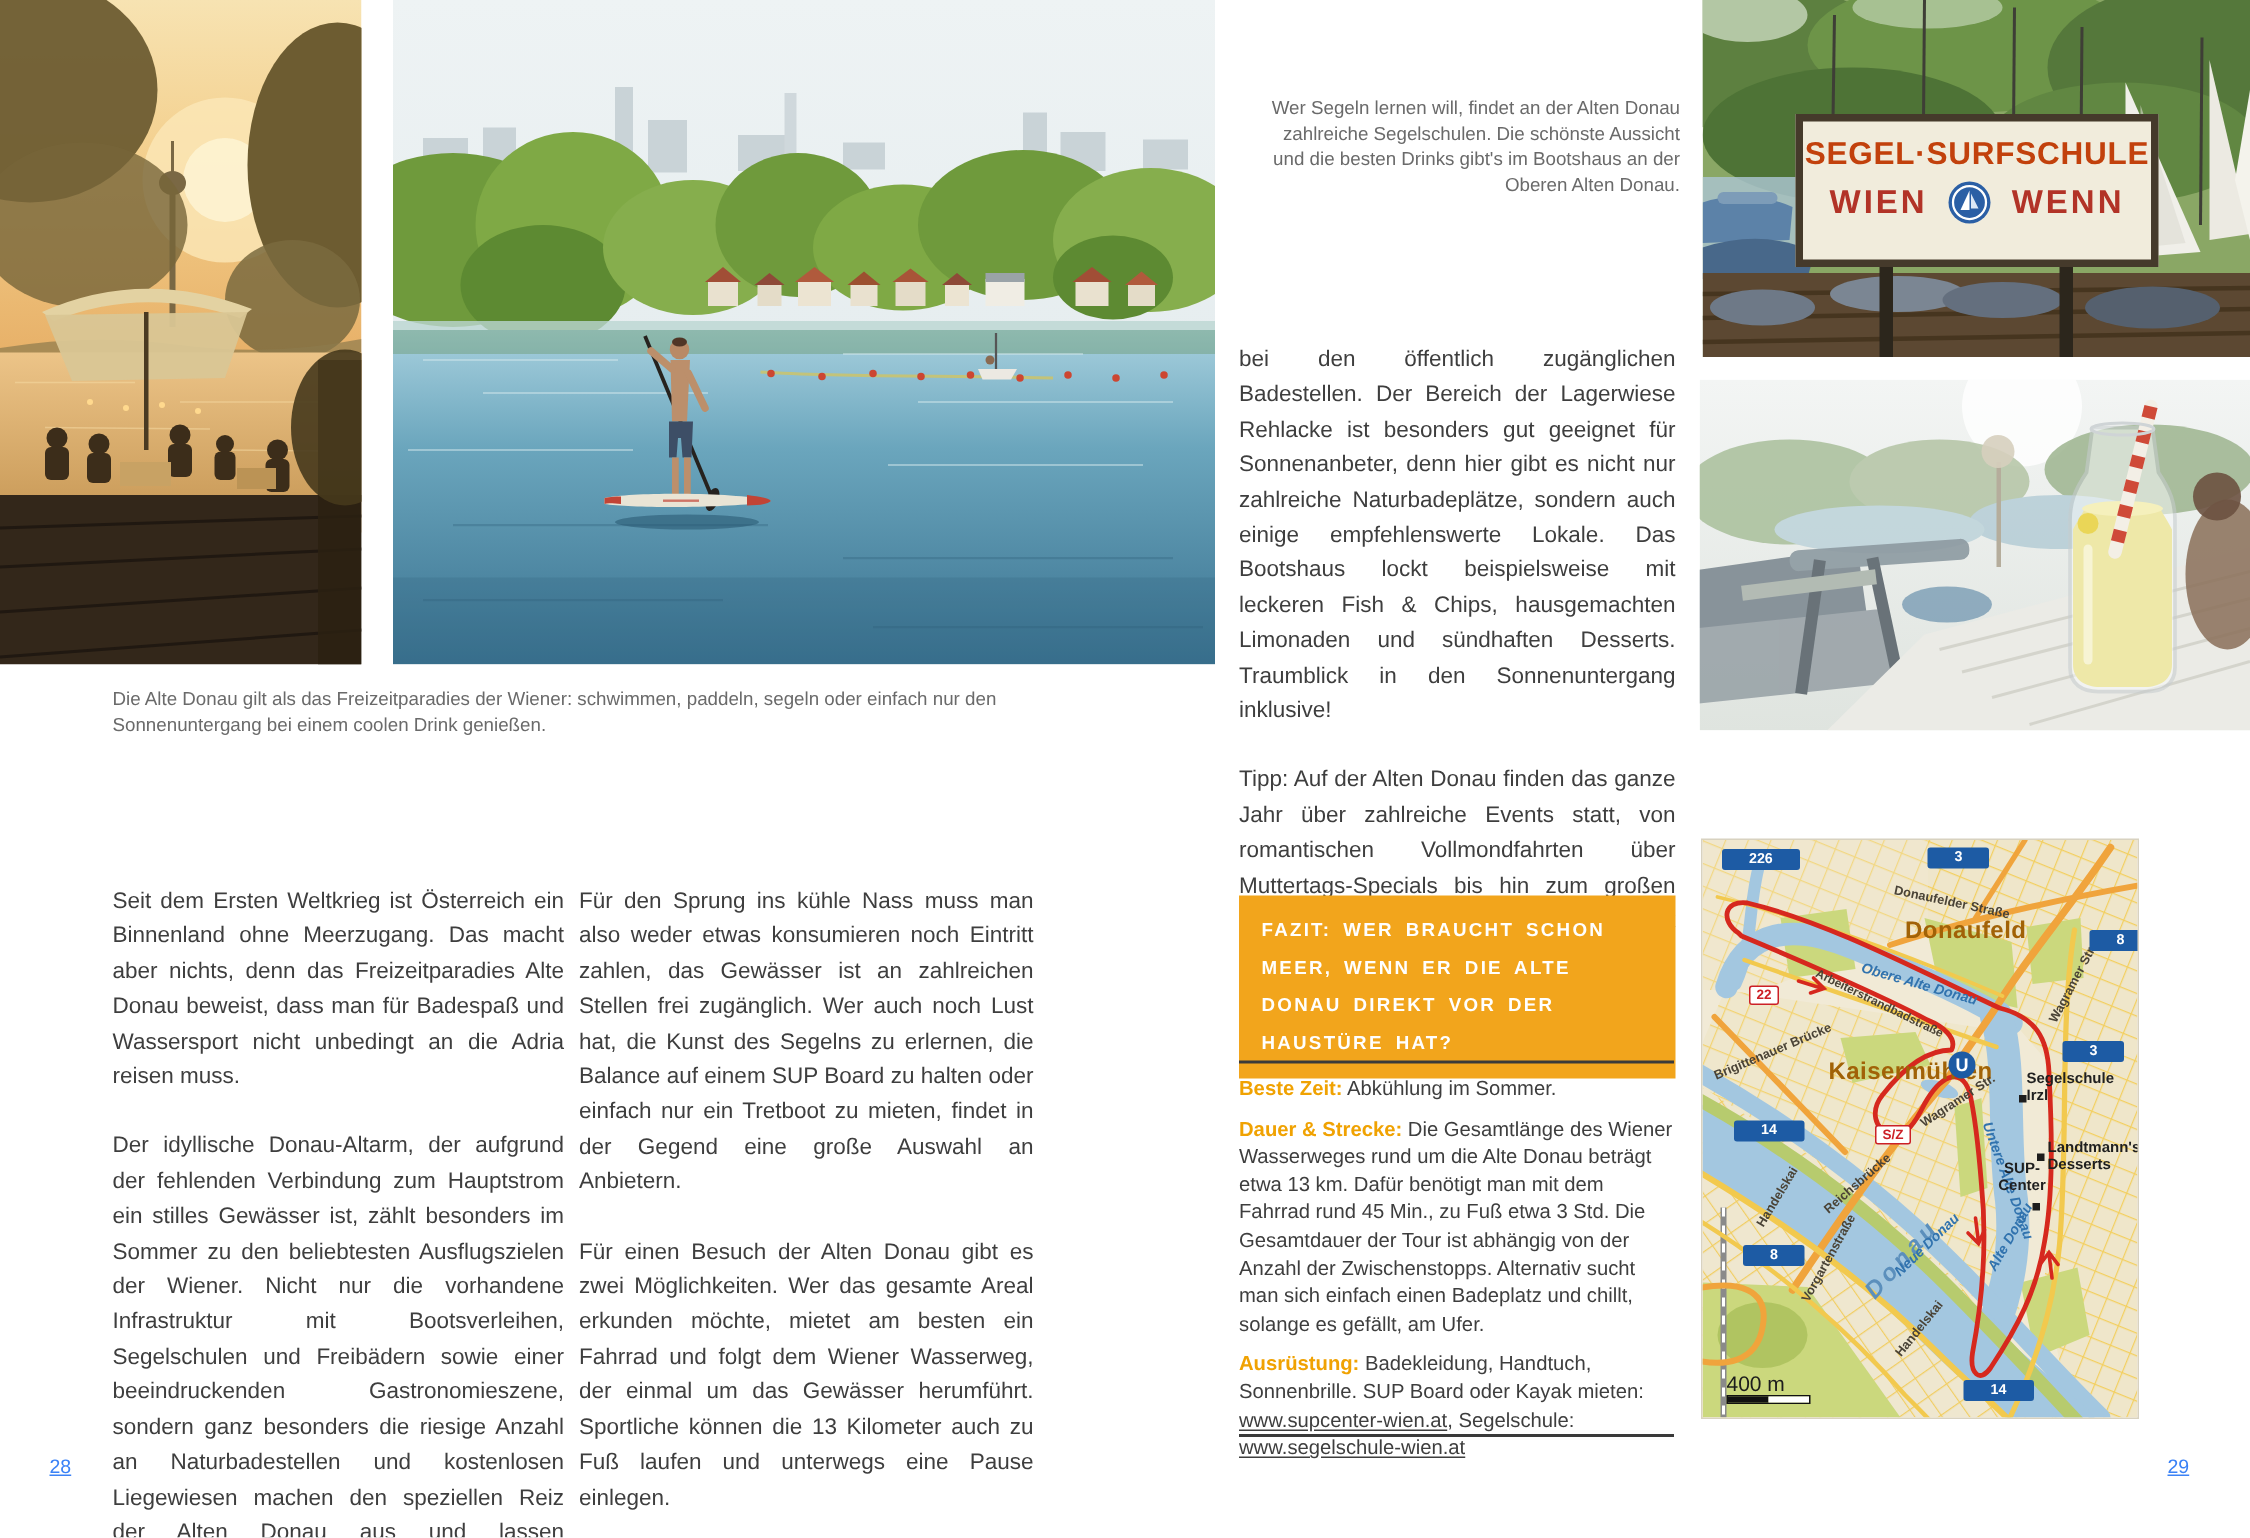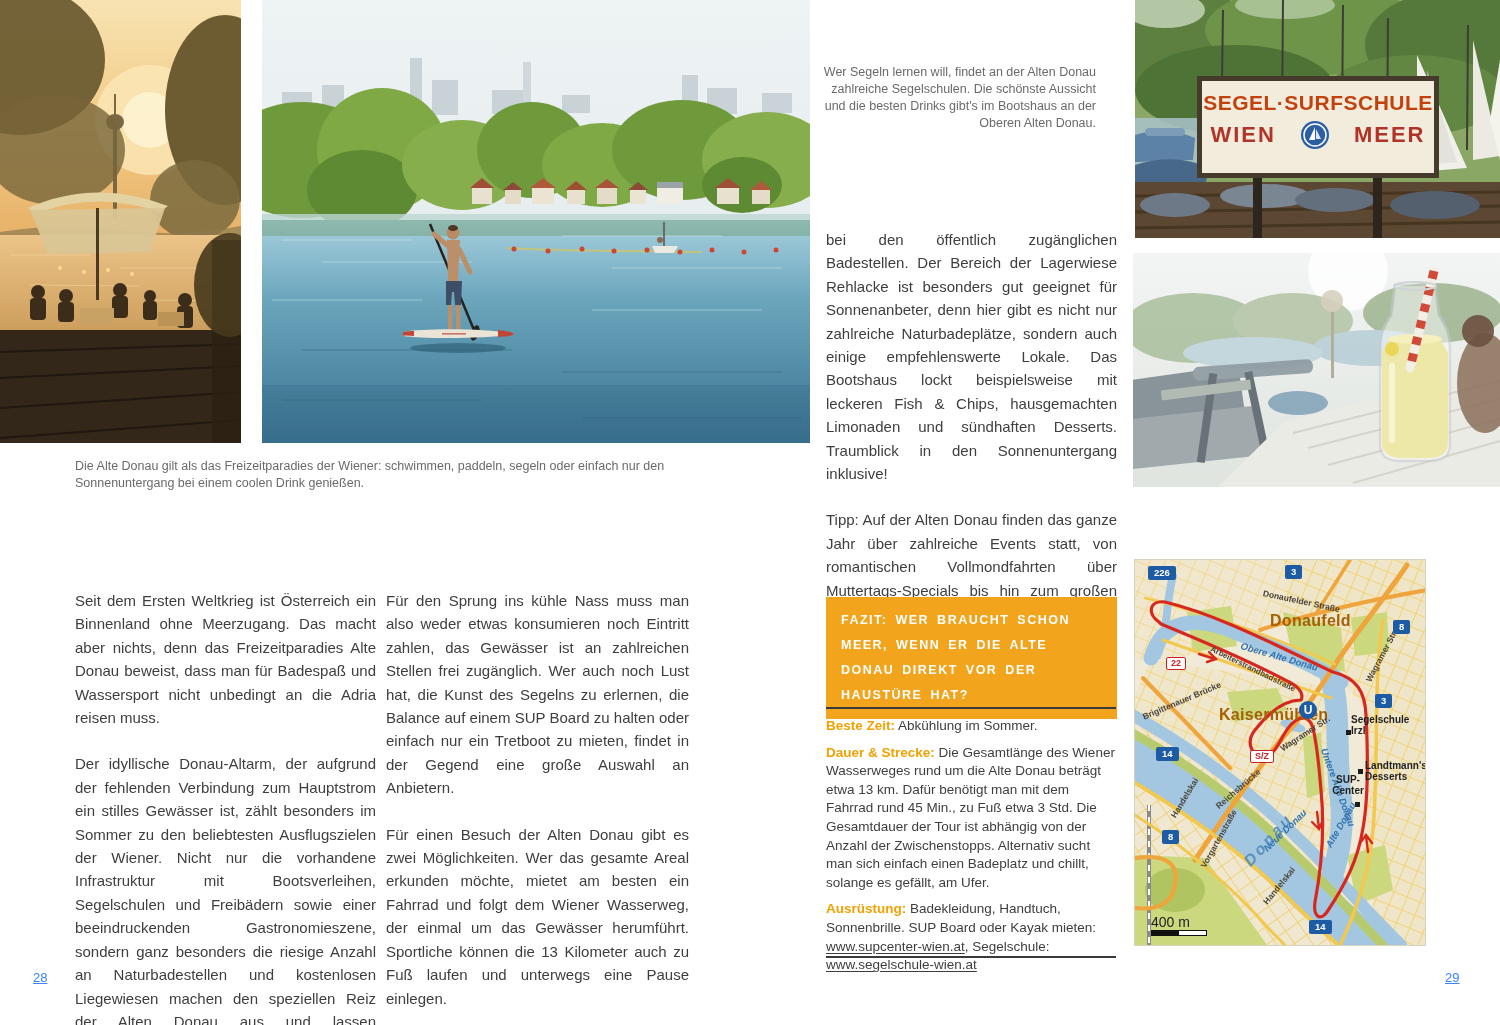--- a/index.html
+++ b/index.html
@@ -7,21 +7,21 @@
           font-family:"Liberation Sans", sans-serif; }
   .ph { position:absolute; overflow:hidden; }
   .ph svg { display:block; }
   .ph-terrace { left:0; top:0; width:241px; height:443px; }
   .ph-main { left:262px; top:0; width:548px; height:443px; }
   .ph-sign { left:1135px; top:0; width:365px; height:238px; }
   .ph-drink { left:1133px; top:253px; width:367px; height:234px; }
 
   .caption { position:absolute; font-size:12.5px; line-height:17px; color:#6a6a6a; }
   .cap-main { left:75px; top:458px; width:620px; }
-  .cap-right { left:808px; top:64px; width:288px; text-align:right; }
+  .cap-right { left:832px; top:64px; width:288px; text-align:right; }
 
   .col { position:absolute; font-size:15px; line-height:23.4px; color:#3e3e3e; text-align:justify;margin-top:40px; }
   .col p { margin:0 0 23px 0; }
   .col1 { left:75px; top:549px; width:301px; }
   .col2 { left:386px; top:549px; width:303px; }
   .col3 { left:826px; top:188px; width:291px; }
   .link { text-decoration:underline; text-underline-offset:2px; cursor:pointer; }
 
   .fazit { position:absolute; left:826px; top:597px; width:291px; min-height:95px; box-sizing:border-box;
            background:#F2A51C; color:#ffffff; font-weight:bold; font-size:12.5px; line-height:25px;
@@ -41,32 +41,32 @@
   .map { position:absolute; left:1135px; top:560px; width:290px; height:385px; background:#F1EAD6;
          outline:1px solid #d8d2c0; overflow:hidden; }
   .map svg.base { position:absolute; left:0; top:0; }
   .ml { position:absolute; white-space:nowrap; transform-origin:0 50%; color:#4a4336;
         font-size:8.5px; font-weight:bold; }
   .ml.place { font-size:16px; color:#a16207; letter-spacing:.3px; }
   .ml.poi { font-size:10px; color:#1f1f1f; white-space:normal; line-height:11px; }
   .ml.water { font-style:italic; color:#3173ae; font-size:9.5px; font-weight:bold; }
   .ml.bigwater { font-style:italic; color:#5b8fbc; font-size:16px; letter-spacing:3px; font-weight:bold; }
   .bb { position:absolute; background:#1D5BA4; color:#fff; font-size:9.5px; font-weight:bold;
-        padding:1px 6px; border-radius:2px; line-height:12px; }
+        padding:1px 18px; border-radius:2px; line-height:12px; }
   .rb { position:absolute; background:#fff; color:#cc2027; border:1.5px solid #cc2027; font-size:9px;
         font-weight:bold; padding:0 4px; border-radius:2px; line-height:11px; }
   .ub { position:absolute; left:164px; top:141px; width:18px; height:18px; border-radius:50%;
         background:#1D5BA4; color:#fff; font-weight:bold; font-size:12px; text-align:center; line-height:18px; }
   .scalebar { position:absolute; left:16px; top:370px; width:54px; height:4px; border:1px solid #111; display:flex; }
   .scalebar .b1 { flex:1; background:#111; } .scalebar .b2 { flex:1; background:#fff; }
 
   .signboard { position:absolute; left:62px; top:76px; width:242px; height:102px; background:#f1ecdc;
                border:5px solid #453a2b; box-sizing:border-box; text-align:center; }
   .sign-line1 { font-weight:bold; color:#c2410c; font-size:21px; letter-spacing:.5px; margin-top:10px; }
-  .sign-line2 { display:flex; align-items:center; justify-content:center; gap:24px; margin-top:5px; }
+  .sign-line2 { display:flex; align-items:center; justify-content:center; gap:13px; margin-top:5px; }
   .sign-wien, .sign-irzl { font-weight:bold; color:#B23327; font-size:22px; letter-spacing:2px; }
 </style>
 </head>
 <body>
 
 <div class="page">
 
   <div class="ph ph-terrace">
     <svg viewBox="0 0 241 443" width="241" height="443" preserveAspectRatio="none">
       <defs>
@@ -289,21 +289,21 @@
       <div class="sign-line2">
         <span class="sign-wien">WIEN</span>
         <span>
             <svg width="30" height="30" viewBox="0 0 30 30">
           <circle cx="15" cy="15" r="14" fill="#2B5FA5"></circle>
           <circle cx="15" cy="15" r="11" fill="none" stroke="#fff" stroke-width="1.5"></circle>
           <path d="M15,7 L15,20 L9,20 Z" fill="#fff"></path>
           <path d="M16,9 L21,19 L16,19 Z" fill="#dce7f5"></path>
         </svg>
           </span>
-        <span class="sign-irzl">MEER</span>
+        <span class="sign-irzl">WENN</span>
       </div>
     </div>
   </div>
 
   <div class="ph ph-drink">
     <svg viewBox="0 0 367 234" width="367" height="234" preserveAspectRatio="none">
       <defs>
         <linearGradient id="dsky" x1="0" y1="0" x2="0" y2="1">
           <stop offset="0" stop-color="#f3f5f4"></stop>
             <stop offset="1" stop-color="#dfe4df"></stop>

